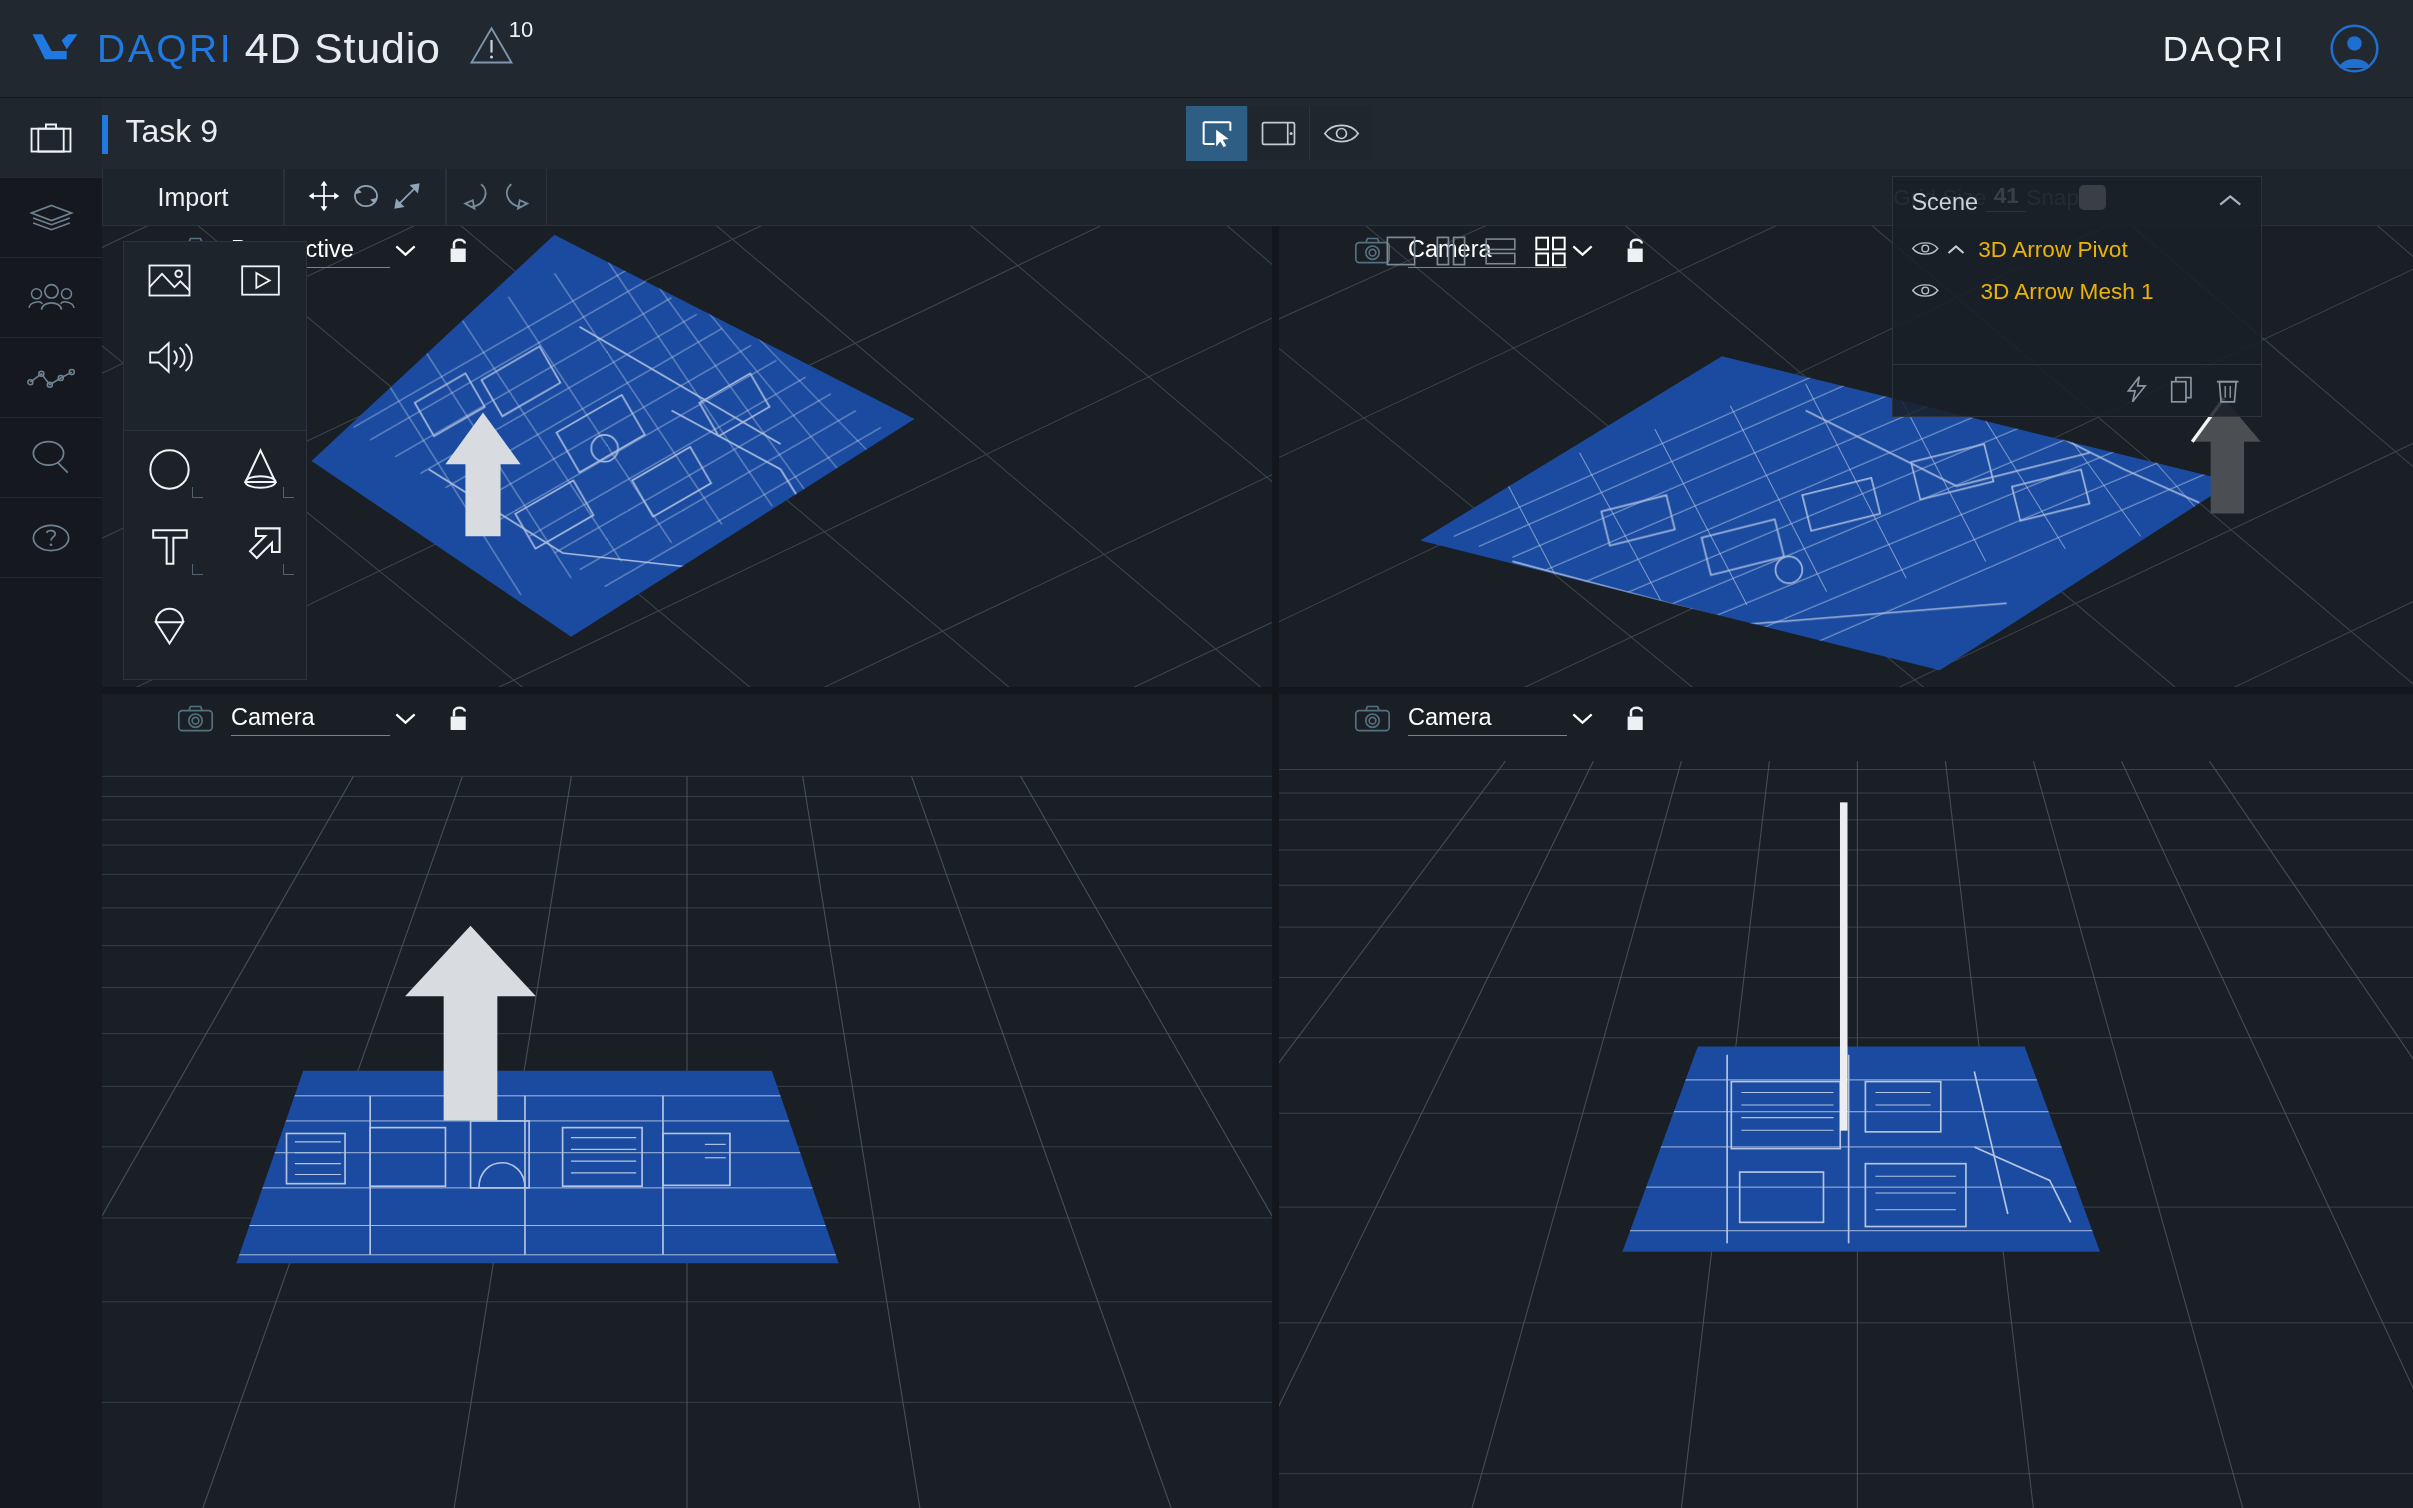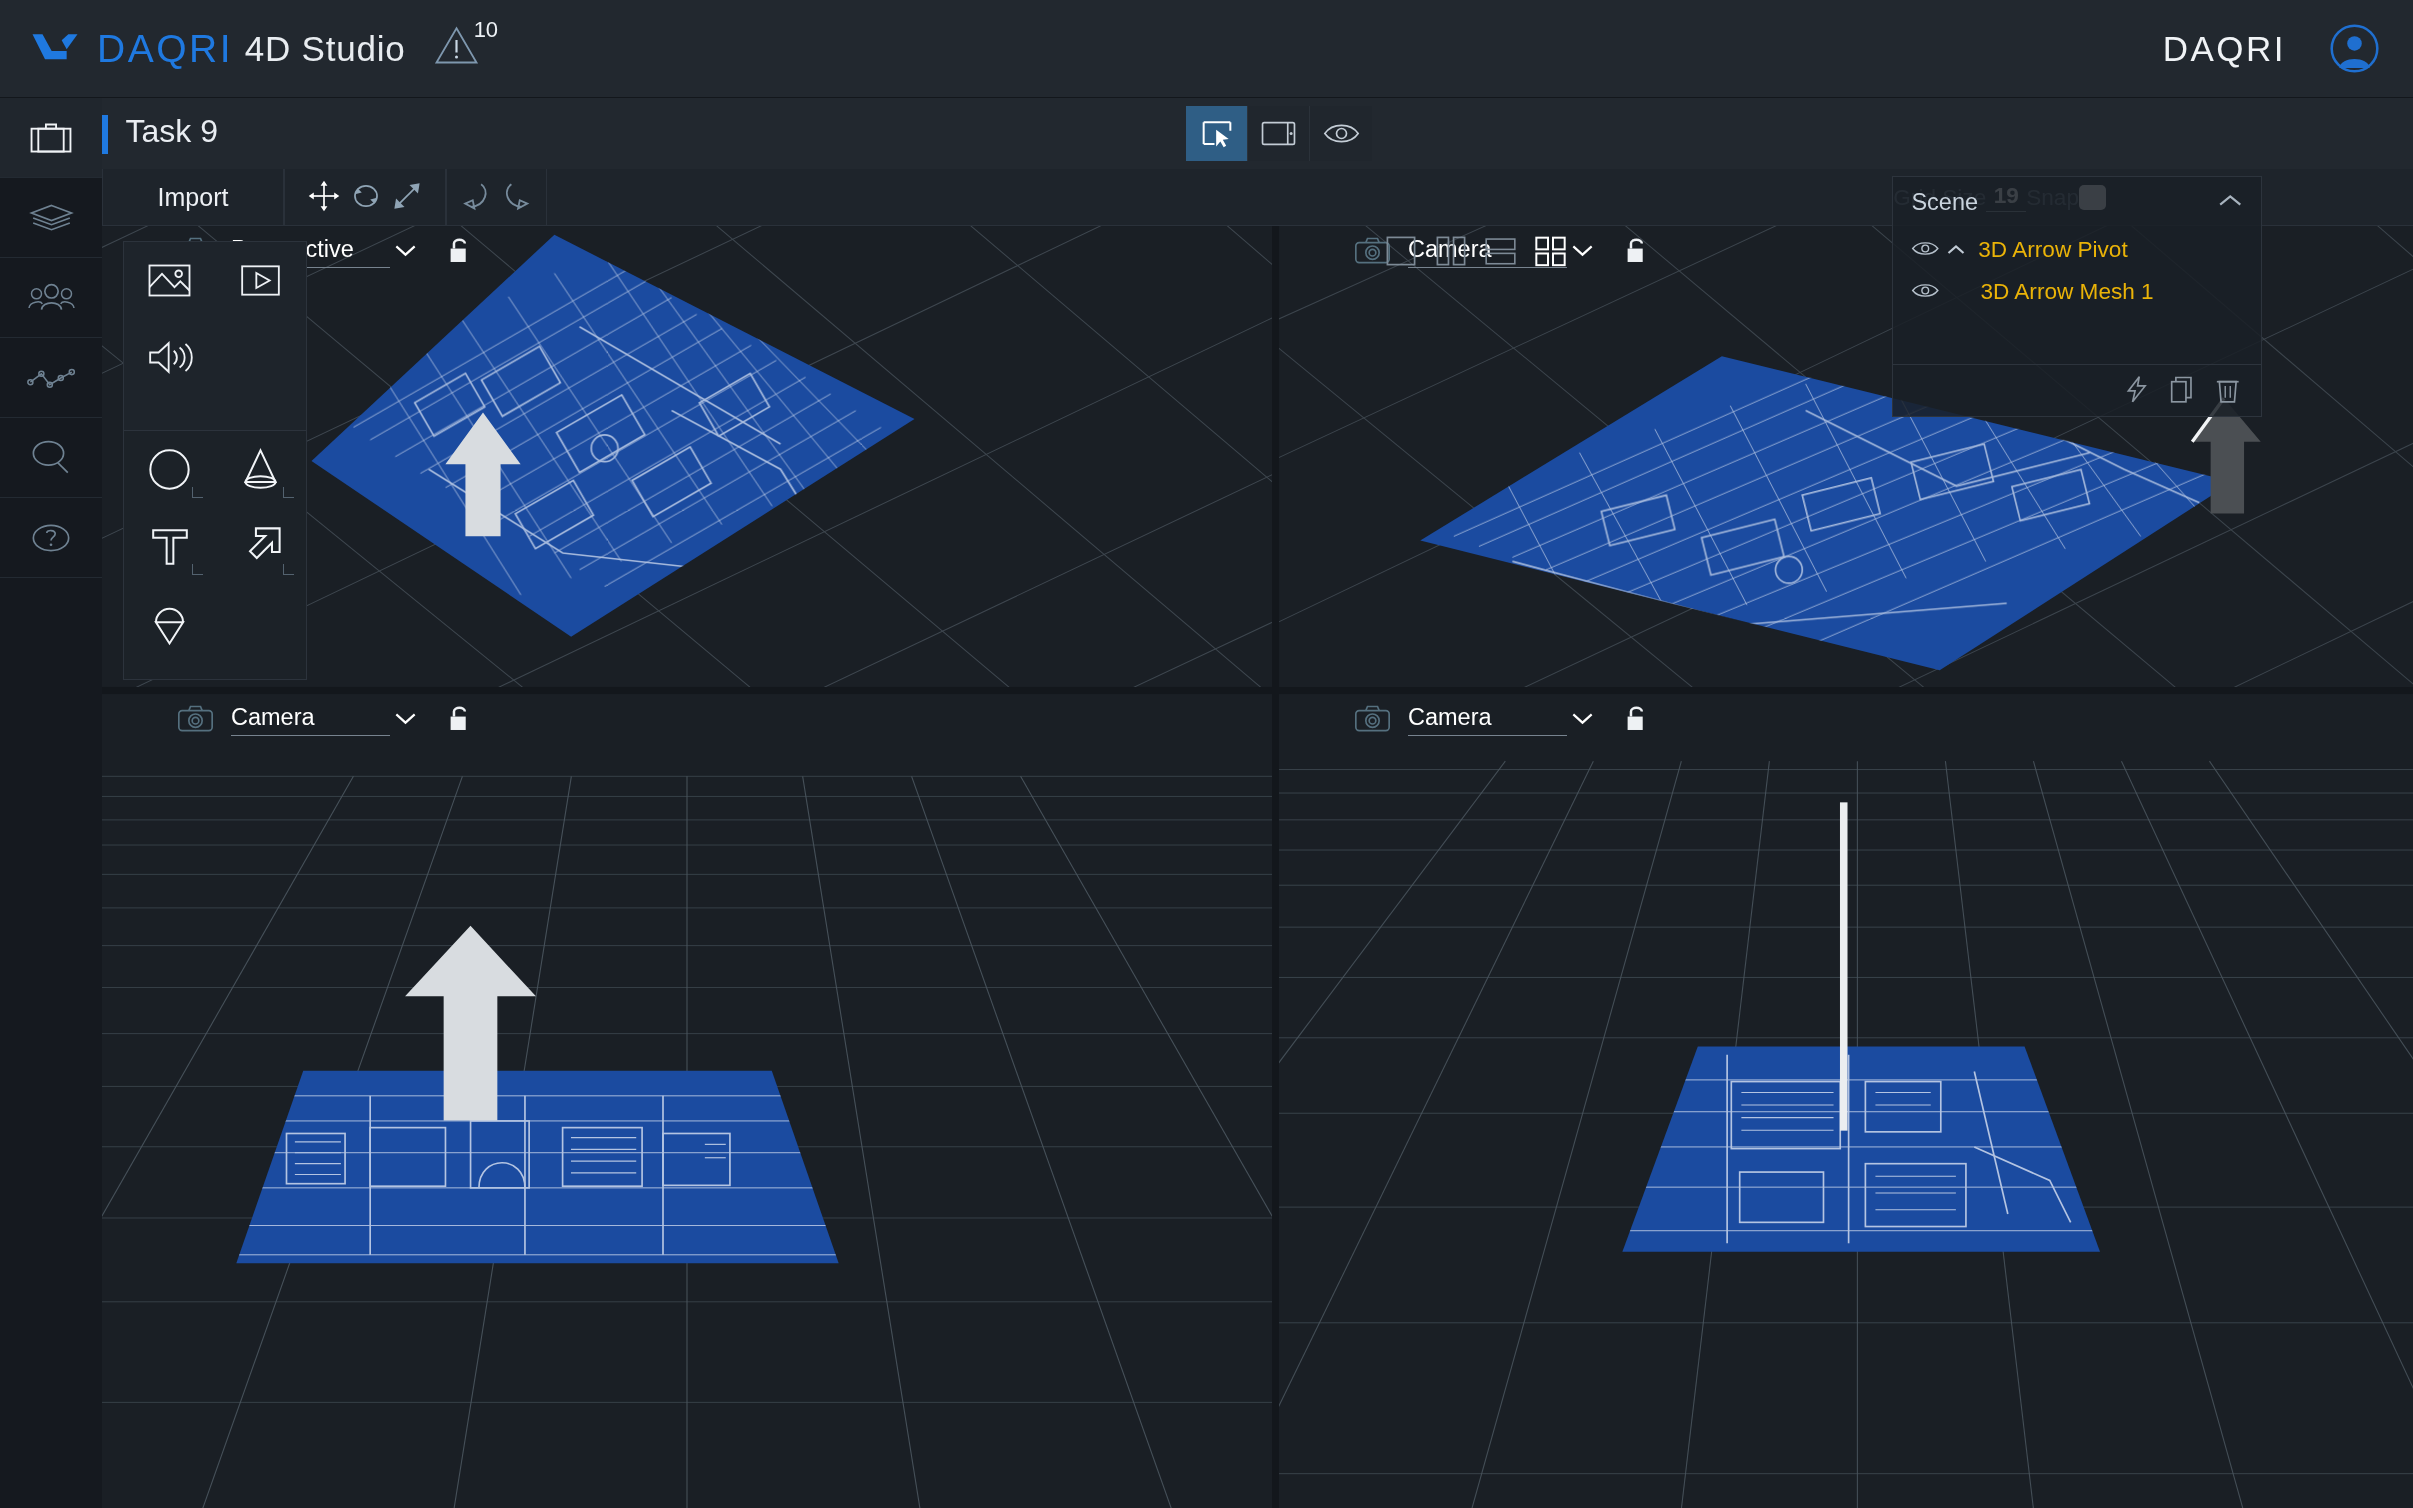--- a/index.html
+++ b/index.html
@@ -19,21 +19,21 @@
     border-bottom: 1.7px solid #13171c;
     display: flex; align-items: center;
   }
   .brand { display: flex; align-items: center; padding-left: 30px; }
   .logo-mark { width: 50px; height: 39px; margin-right: 17px; }
   .brand-daqri {
     font-size: 39px; letter-spacing: 2.5px; color: #1f79e0;
     font-weight: 300;
   }
   .brand-studio {
-    font-size: 35px; letter-spacing: 0.8px; color: #e8ecf0;
+    font-size: 43px; letter-spacing: 0.8px; color: #e8ecf0;
     font-weight: 300; margin-left: 11.7px;
   }
   .warn-wrap { position: relative; margin-left: 28.5px; width: 54px; height: 50px; }
   .warn-badge {
     position: absolute; right: -10px; top: -6.7px;
     font-size: 22px; color: #eef2f6; font-weight: 400;
   }
   .header-right {
     margin-left: auto; display: flex; align-items: center; padding-right: 34px;
   }
@@ -354,21 +354,21 @@
       </span>
       <span>
         <svg width="28.5" height="32" viewBox="0 0 34 38">
           <path d="M10 5 C0 12 4 30 22 32" fill="none" stroke="#778b9c" stroke-width="2.2"></path>
           <path d="M29 28 L20 24 L18 34 Z" fill="none" stroke="#778b9c" stroke-width="2.2"></path>
         </svg>
       </span>
     </div>
     <div class="grid-ctl">
       <span class="lbl-dim">Grid Size</span>
-      <span class="grid-val">19</span>
+      <span class="grid-val">41</span>
       <span class="lbl-dim">Snap</span>
       <span class="snap-toggle"></span>
     </div>
   </div>
 
   <div class="vp-area">
 
     <div class="vp vp-tl">
       <svg class="grid-svg" width="1170" height="461" viewBox="0 0 1396 550">
         <rect width="1396" height="550" fill="#1a1f25"></rect>

